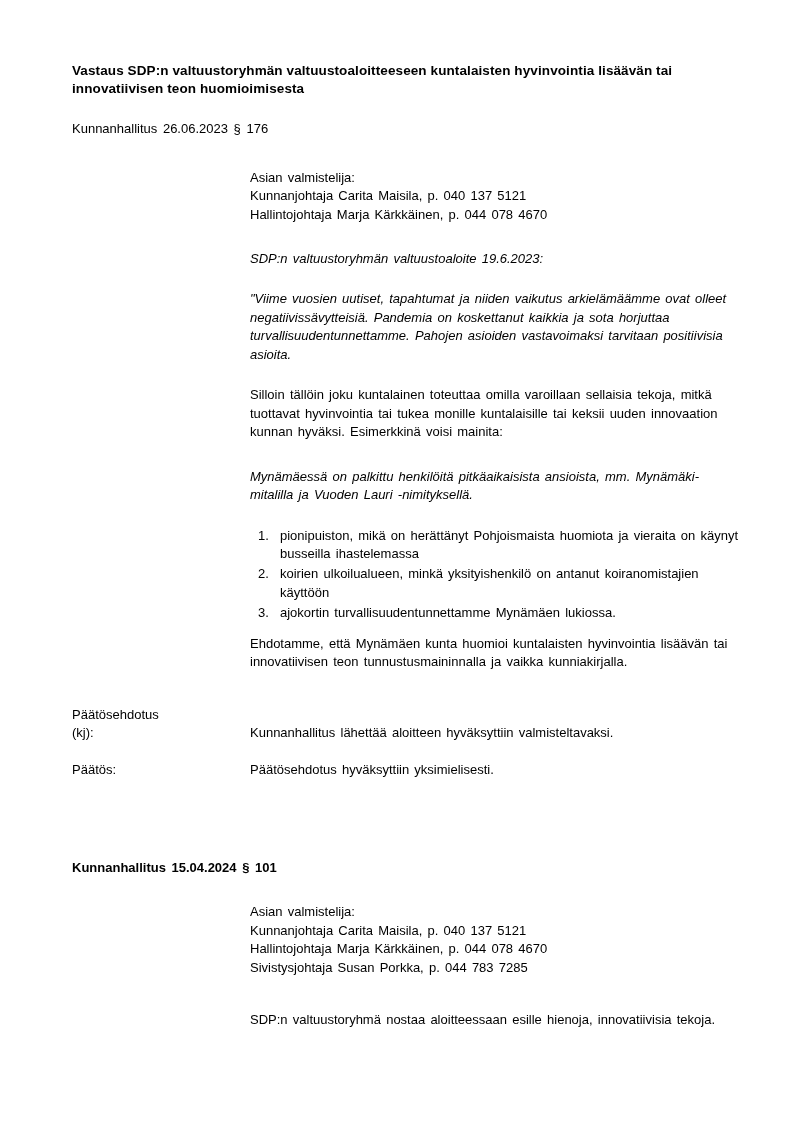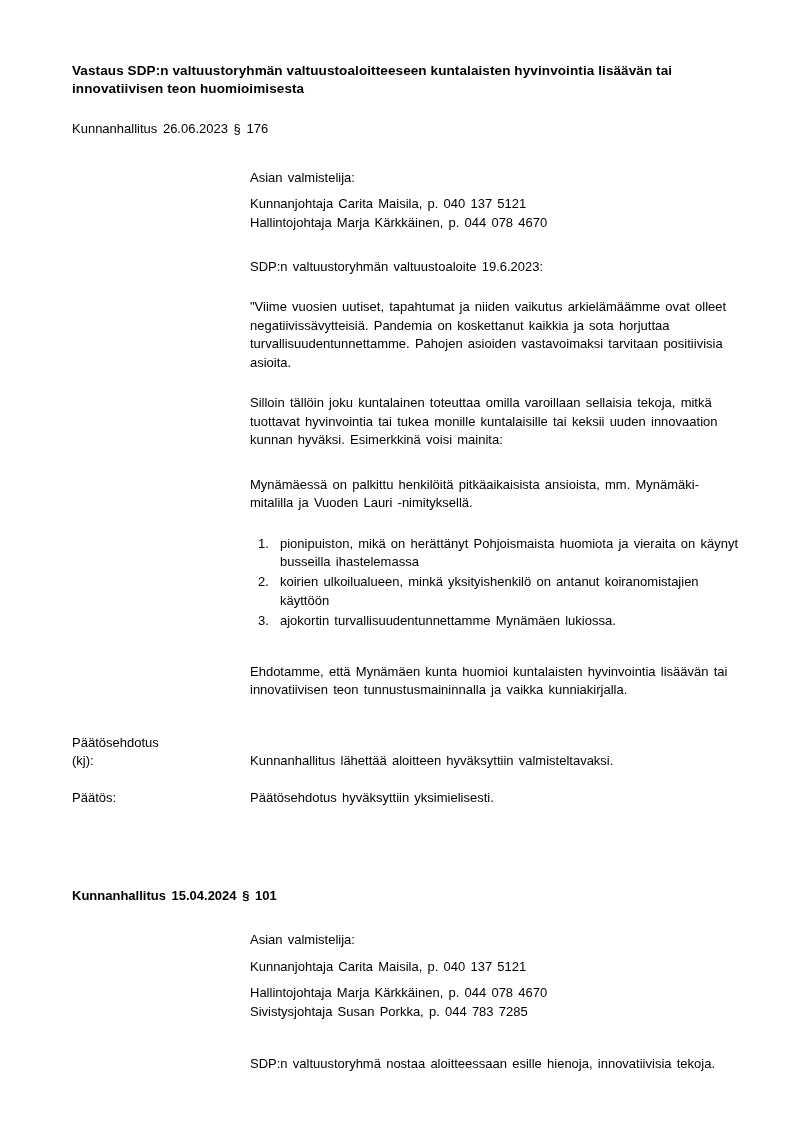--- a/index.html
+++ b/index.html
@@ -46,30 +46,30 @@
     max-width: 492px;
   }
   .para {
     font-size: 13px;
     line-height: 1.42;
     margin: 0 0 16px 0;
     word-spacing: 1.6px;
   }
   .para.tight {
     margin-bottom: 0;
-    margin-top: 8px;
   }
   .para.gap-lg {
     margin-bottom: 22px;
+    font-style: italic;
   }
   .para.gap-xl {
     margin-bottom: 26px;
   }
   ol.numbered {
-    margin: 0 0 32px 0;
+    margin: 0 0 12px 0;
     padding-left: 24px;
     font-size: 13px;
     line-height: 1.42;
   }
   ol.numbered li {
     margin-bottom: 2px;
     padding-left: 6px;
     word-spacing: 1.6px;
   }
   .row {

